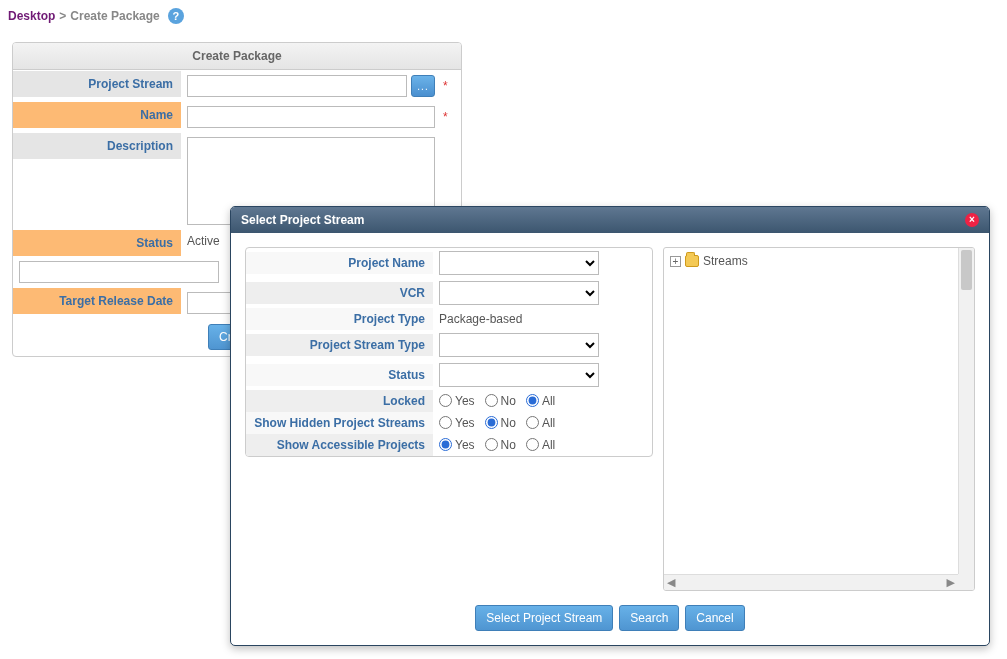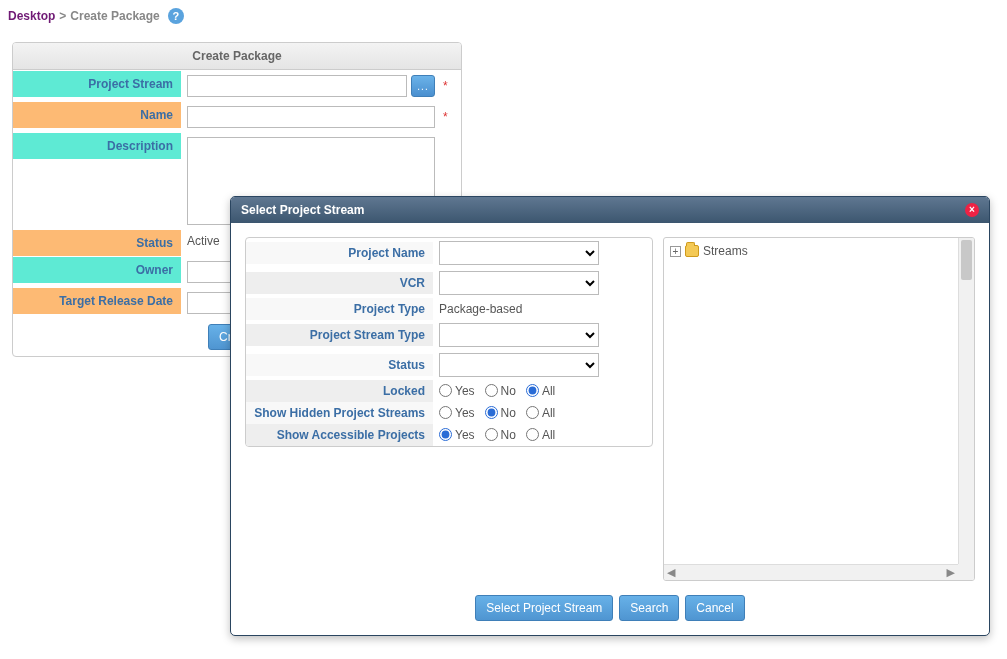--- a/index.html
+++ b/index.html
@@ -53,21 +53,21 @@
     align-items: flex-start;
     border-top: 1px solid #fff;
   }
   .form-row:first-child { border-top: none; }
   .form-label {
     width: 168px;
     padding: 6px 8px 6px 4px;
     text-align: right;
     font-weight: bold;
     color: #3b6ea5;
-    background: #5eead4;
+    background: #e5e5e5;
   }
   .form-label.alt { background: #fdba74; }
   .form-value {
     flex: 1;
     padding: 4px 6px;
     display: flex;
     align-items: center;
     gap: 4px;
   }
   input[type=text], textarea, select {
@@ -106,21 +106,21 @@
   }
   .btn-row {
     padding: 6px;
     text-align: center;
   }
 
   
   .dialog {
     position: absolute;
     left: 230px;
-    top: 196px;
+    top: 206px;
     width: 760px;
     border: 1px solid #2a4560;
     border-radius: 5px;
     background: #fff;
     box-shadow: 0 3px 8px rgba(0,0,0,0.25);
     overflow: hidden;
   }
   .dialog-title {
     background: linear-gradient(#5f7791, #3c566f);
     color: #fff;
@@ -308,21 +308,20 @@
   </div>
 
   <div class="form-row">
     <div class="form-label alt">Status</div>
     <div class="form-value">
       <span>Active</span>
     </div>
   </div>
 
   <div class="form-row">
-    <div class="form-label">Owner</div>
     <div class="form-value">
       <input type="text" style="width: 200px;" value="">
     </div>
   </div>
 
   <div class="form-row">
     <div class="form-label alt">Target Release Date</div>
     <div class="form-value">
       <input type="text" style="width: 120px;" value="">
     </div>

